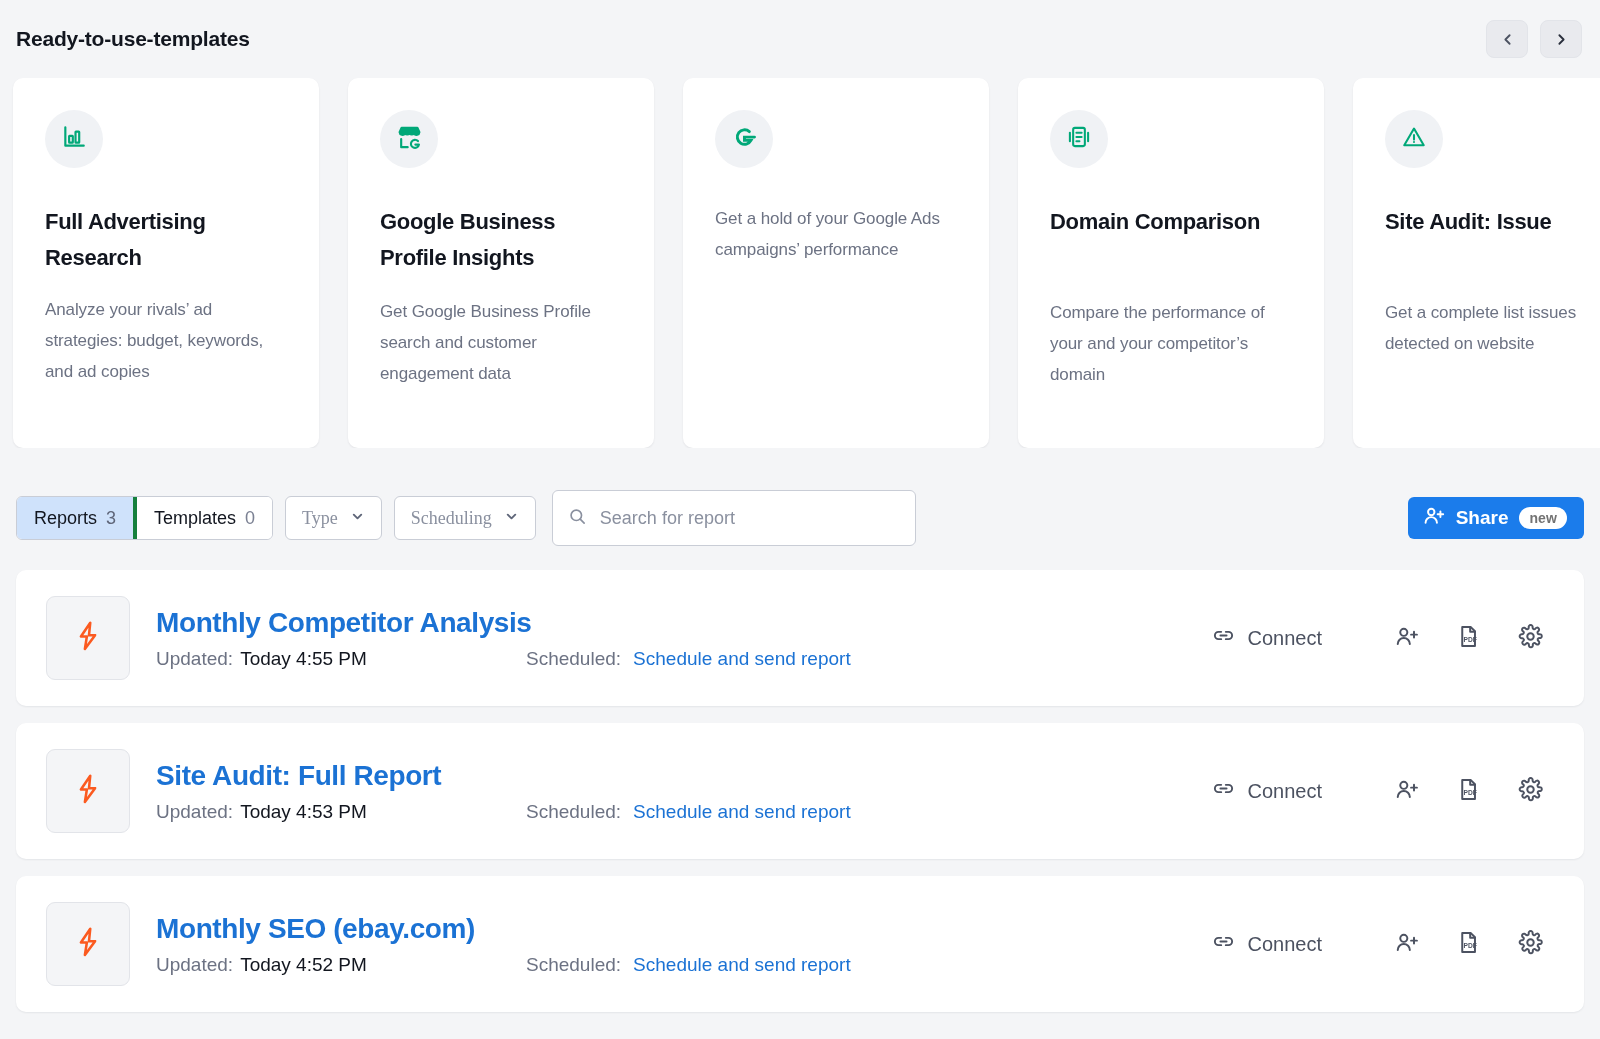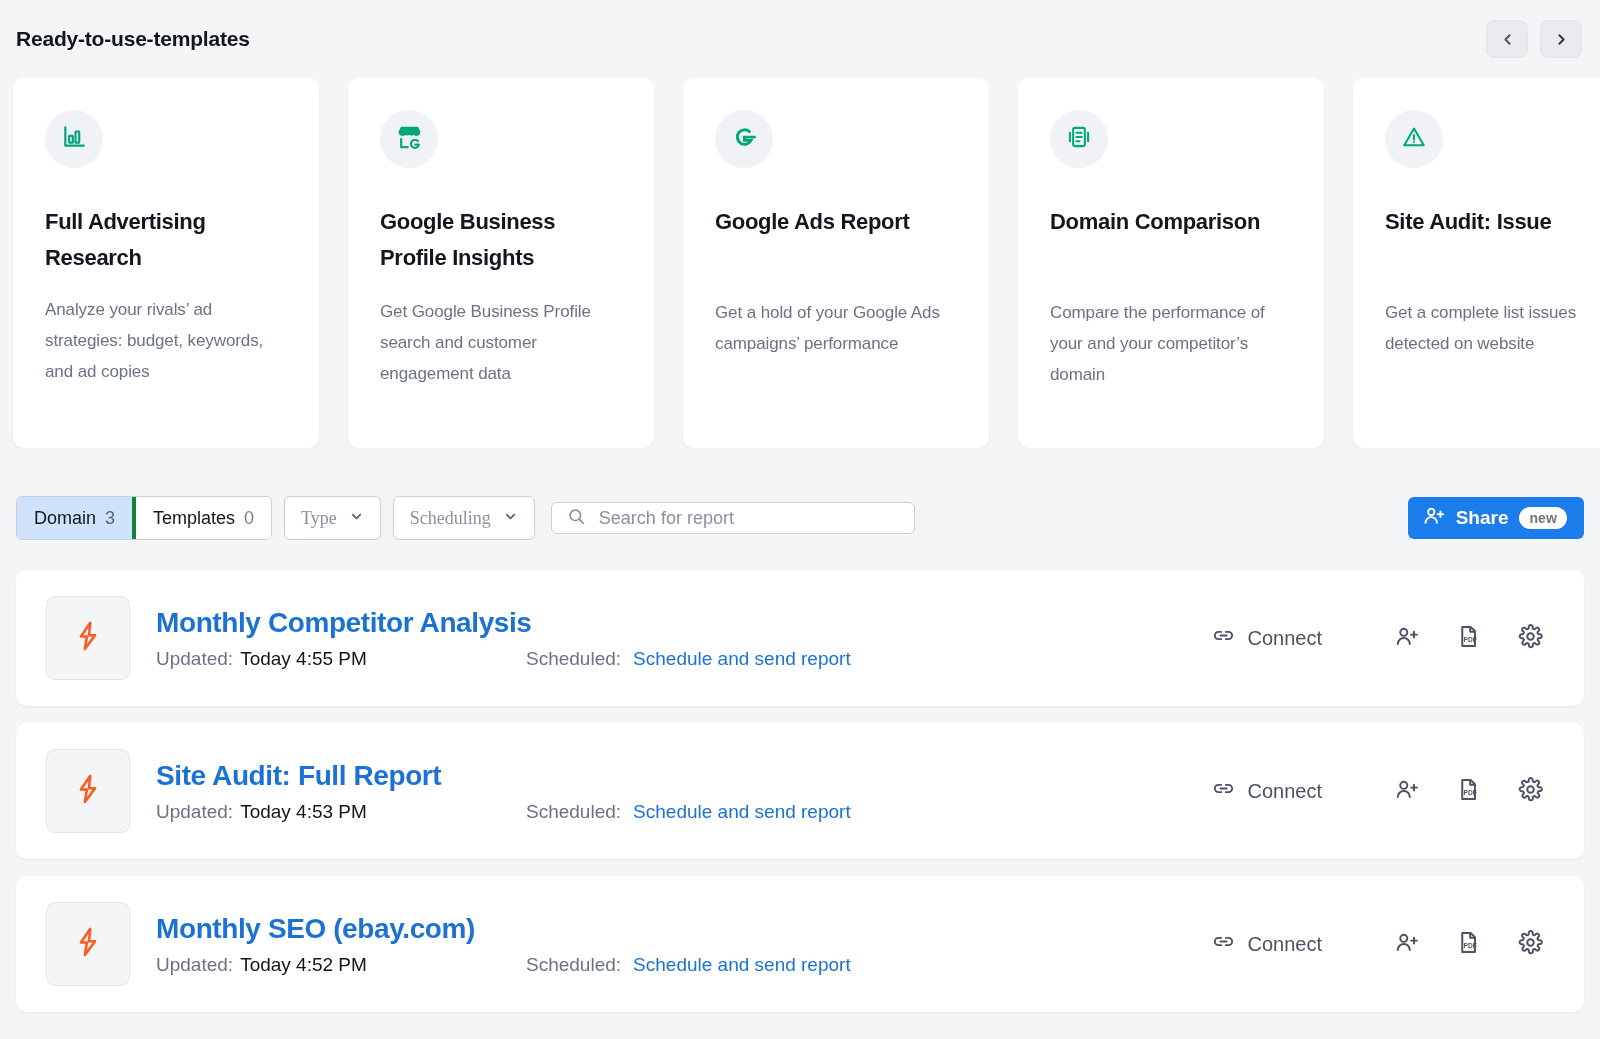--- a/index.html
+++ b/index.html
@@ -90,21 +90,21 @@
   .pill {
     display: flex; align-items: center; gap: 12px;
     height: 44px; padding: 0 16px;
     border: 1px solid #c9cdd6; border-radius: 6px; background: #fff;
     font-size: 18px; color: #8a909f; cursor: pointer;
     font-family: Liberation Serif, serif;
   }
 
   .search-box {
     display: flex; align-items: center; gap: 13px;
-    height: 32px; width: 364px; padding: 0 15px;
+    height: 56px; width: 364px; padding: 0 15px;
     border: 1px solid #c9cdd6; border-radius: 6px; background: #fff;
     margin-left: 4px;
   }
   .search-box input {
     border: none; outline: none; background: transparent;
     font-size: 18px; color: #12161f; width: 100%;
     font-family: inherit;
   }
   .search-box input::placeholder { color: #8a909f; }
 
@@ -224,21 +224,20 @@
     </div>
 
     <div class="tpl-card">
       <div class="tpl-icon-circle">
         <span>
           <svg width="28" height="28" viewBox="0 0 24 24" fill="none" stroke="#00a878" stroke-width="2.5" stroke-linecap="round">
             <path d="M21 12.1 H12.4 V14.9 H18 A6.2 6.2 0 1 1 16.6 7.4"></path>
           </svg>
         </span>
       </div>
-      <div class="tpl-card-title">Google Ads Report</div>
       <div class="tpl-card-desc">Get a hold of your Google Ads campaigns’ performance</div>
     </div>
 
     <div class="tpl-card">
       <div class="tpl-icon-circle">
         <span>
           <svg width="26" height="26" viewBox="0 0 24 24" fill="none" stroke="#00a878" stroke-width="1.9" stroke-linecap="round" stroke-linejoin="round">
             <rect x="6.6" y="3.6" width="10.8" height="16.8" rx="1.6"></rect>
             <line x1="9.6" y1="8" x2="14.4" y2="8"></line>
             <line x1="9.6" y1="12" x2="14.4" y2="12"></line>
@@ -265,21 +264,21 @@
       <div class="tpl-card-title">Site Audit: Issue</div>
       <div class="tpl-card-desc">Get a complete list issues detected on website</div>
     </div>
 
   </div>
 
   <div class="filter-bar">
 
     <div class="segmented">
       <button class="seg active">
-        <span>Domain</span>
+        <span>Reports</span>
         <span class="count">3</span>
       </button>
       <button class="seg">
         <span>Templates</span>
         <span class="count">0</span>
       </button>
     </div>
 
     <button class="pill">
       <span>Type</span>

